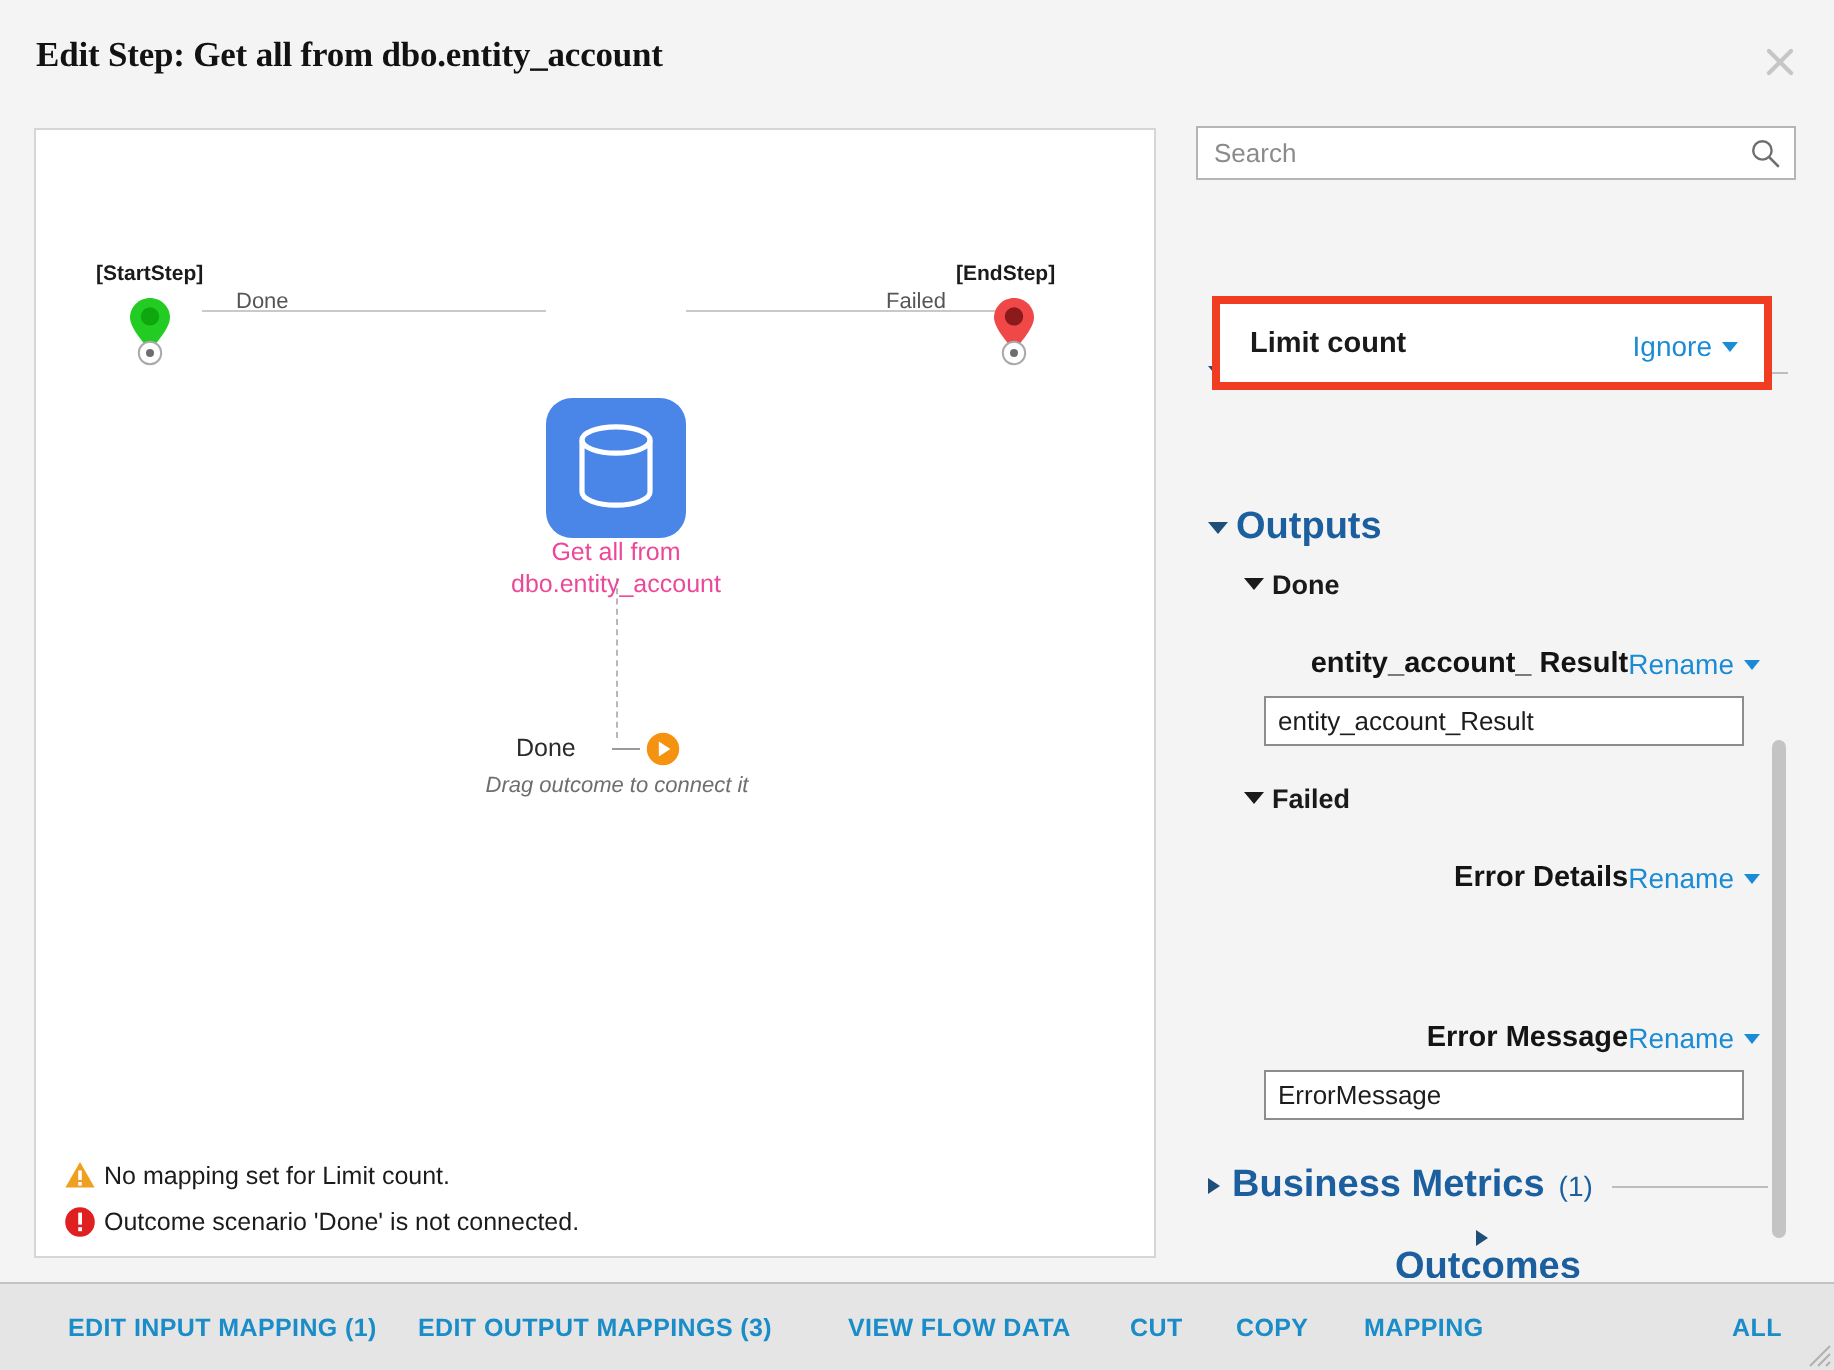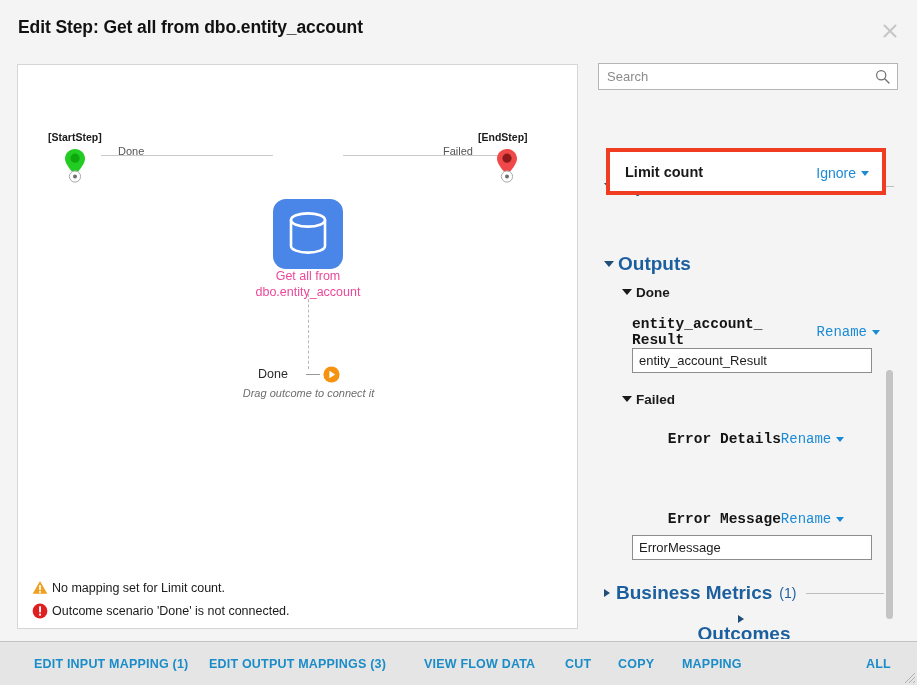--- a/index.html
+++ b/index.html
@@ -14,20 +14,21 @@
     position: relative;
     width: 917px; height: 685px;
     background: #f4f4f4;
   }
 
   
   #header {
     position: absolute; left: 0; top: 0;
     width: 917px; height: 56px;
     background: #f4f4f4;
+    font-family: Liberation Serif, serif;
   }
   #dialog-title {
     position: absolute; left: 18px; top: 17px;
     font-size: 17.5px; font-weight: bold;
     color: #121212; letter-spacing: -0.1px;
     white-space: nowrap;
   }
   #close-btn {
     position: absolute; right: 14px; top: 18px;
     width: 26px; height: 26px;
@@ -183,22 +184,22 @@
     border-left: 4.5px solid transparent;
     border-right: 4.5px solid transparent;
     border-top: 5.5px solid #1c8bd6;
     margin-left: 5px;
   }
 
   
   .out-group { position: absolute; }
   .out-head {
     display: flex; align-items: center;
-    justify-content: center;
-    width: 248px; height: 20px; font-family: Liberation Mono, monospace;
+    justify-content: flex-end;
+    width: 248px; height: 20px;
   }
   .out-name { font-size: 14.5px; font-weight: bold; color: #141414; }
   .rename-link {
     display: flex; align-items: center;
     font-size: 14px; color: #1c8bd6; cursor: pointer;
   }
   .out-field {
     margin-top: 6px;
     width: 240px; height: 25px;
     background: #ffffff;

